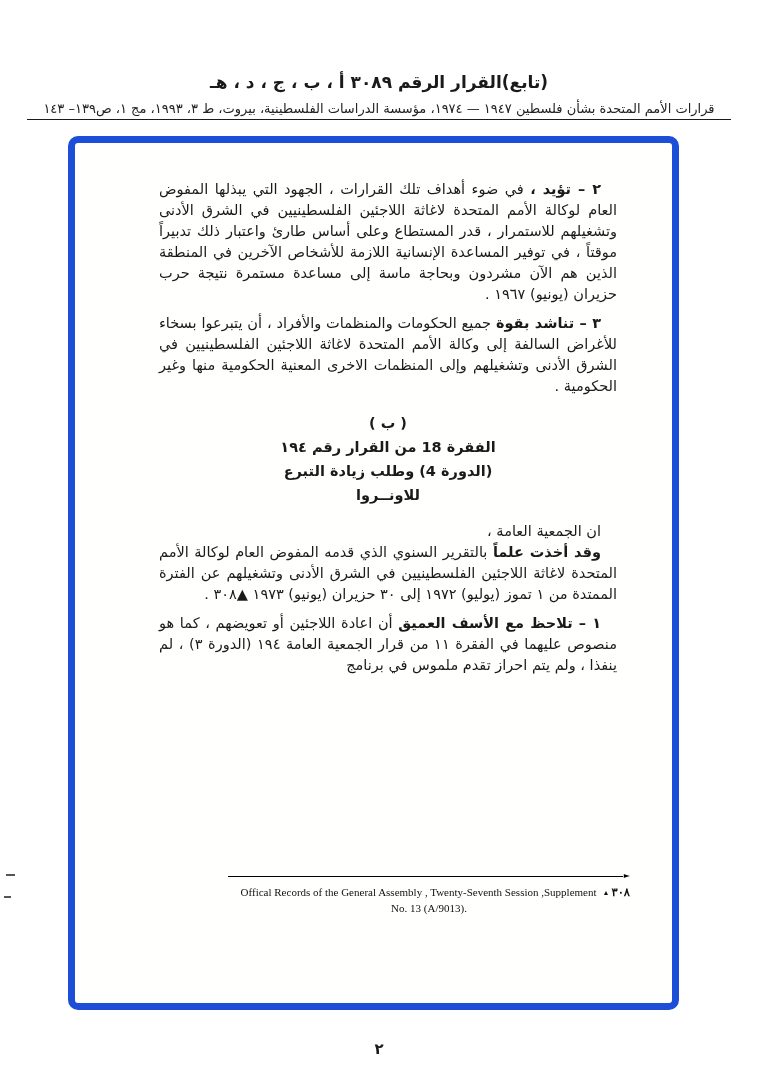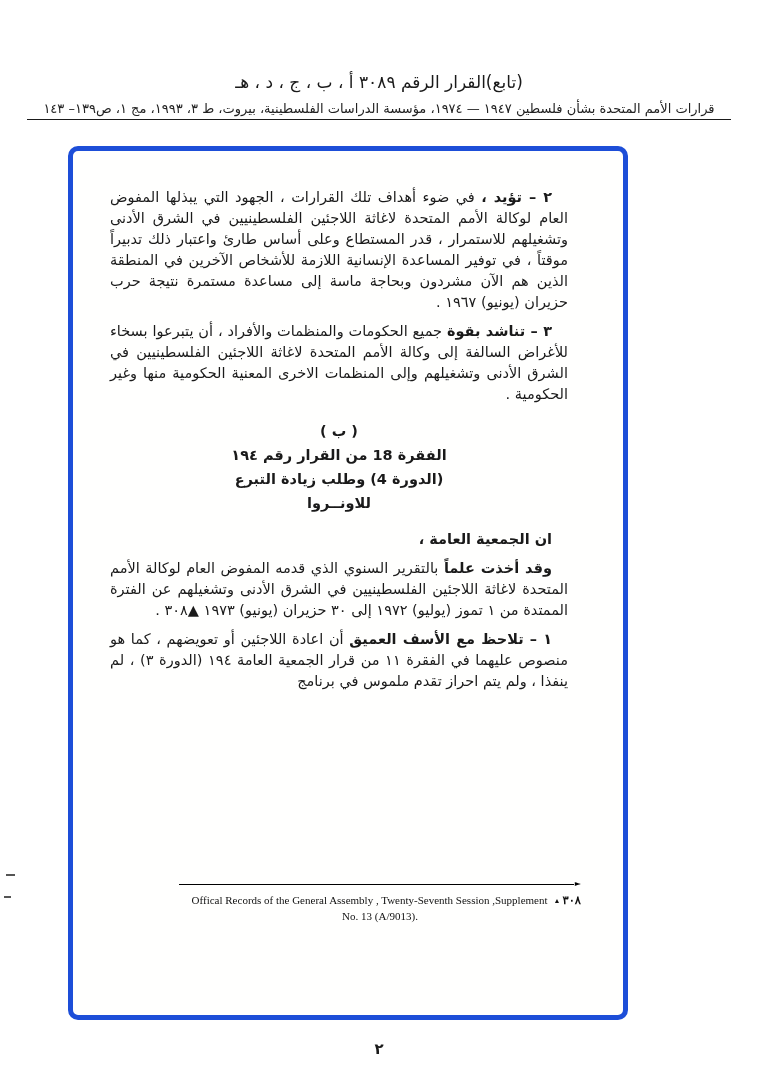--- a/index.html
+++ b/index.html
@@ -11,40 +11,40 @@
     color: #1a1a1a;
     overflow: hidden;
   }
   .page-header {
     position: absolute; top: 72px; left: 0; width: 100%;
     text-align: center;
   }
   .res-title {
     direction: rtl;
     font-size: 17px;
-    font-weight: normal;
+    font-weight: bold;
     letter-spacing: 0.5px;
   }
   .source-line {
     direction: rtl;
     font-size: 13px;
     margin-top: 9px;
     color: #222;
   }
   .header-rule {
     border: none;
     border-top: 1.5px solid #1a1a1a;
     width: 93%;
     margin: 3px auto 0;
   }
   .green-frame {
     position: absolute;
-    left: 68px; top: 146px;
-    width: 560px; height: 874px;
-    border: 5px solid #1d4ed8;
+    left: 68px; top: 136px;
+    width: 611px; height: 874px;
+    border: 7px solid #1d4ed8;
     border-radius: 10px;
     background: #fffffe;
   }
   .doc-content {
     position: absolute;
     top: 36px; right: 55px;
     width: 458px;
     direction: rtl;
     font-size: 14.5px;
     line-height: 21px;
@@ -52,21 +52,21 @@
   }
   .para { margin-bottom: 8px; text-indent: 16px; }
   .lead { font-weight: bold; }
   .section-heading {
     text-align: center;
     font-weight: bold;
     line-height: 24px;
     margin: 14px 0 14px;
     text-indent: 0;
   }
-  .intro-line { font-weight: bold; margin-bottom: 8px; text-indent: 16px; }
+  .intro-line { font-weight: normal; margin-bottom: 0; text-indent: 16px; }
   .footer-area {
     position: absolute;
     top: 728px; right: 42px;
     width: 402px;
     direction: ltr;
     text-align: right;
   }
   .footnote-rule {
     display: flex; align-items: center;
     height: 10px;

